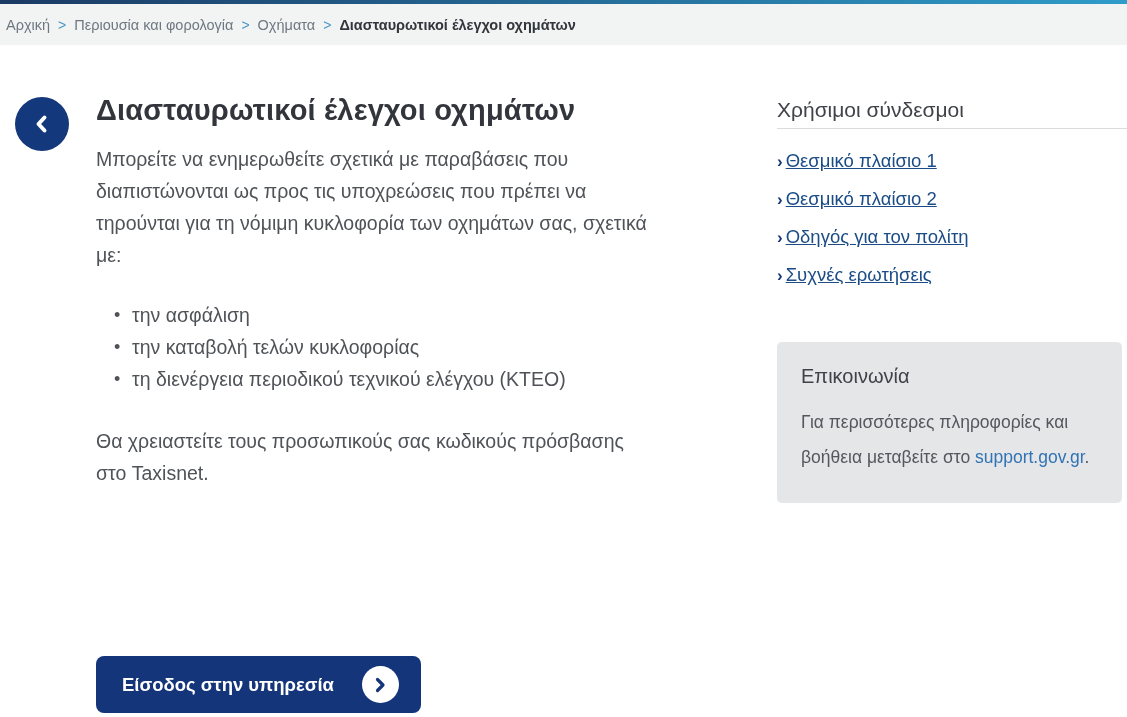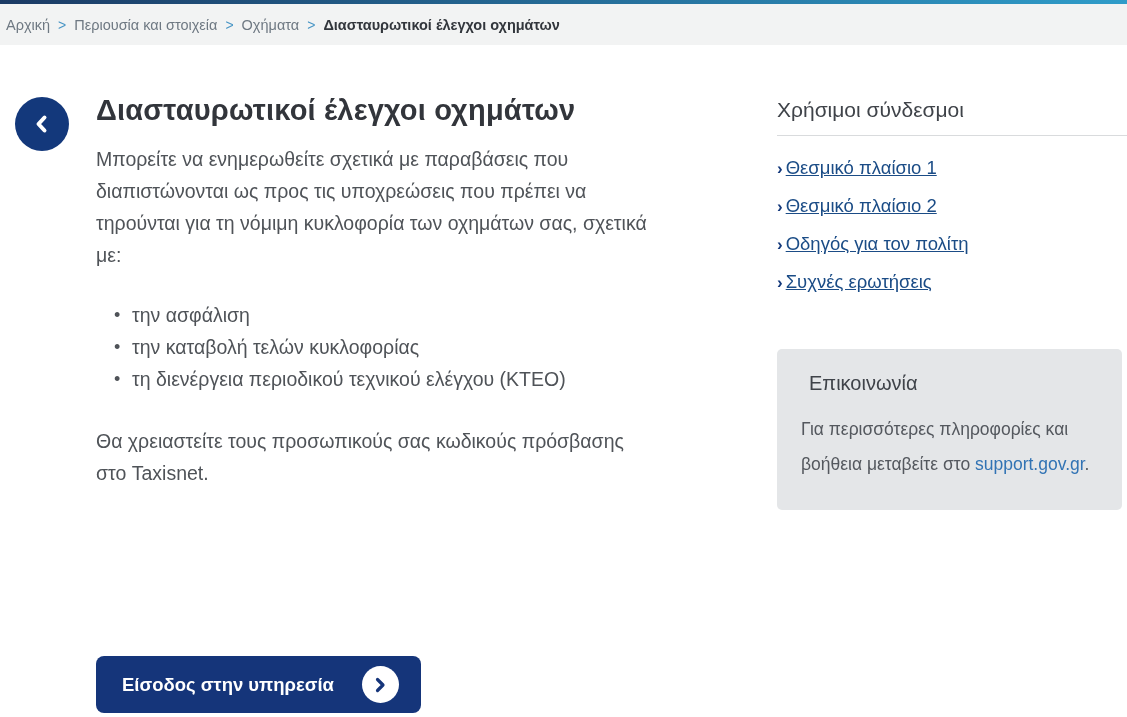--- a/index.html
+++ b/index.html
@@ -135,21 +135,21 @@
   }
 
   
   .sidebar {
     position: absolute;
     left: 777px;
     top: 98px;
     width: 350px;
   }
   .sidebar-title {
-    margin: 0 0 13px 0;
+    margin: 0 0 6px 0;
     font-size: 21px;
     font-weight: 400;
     color: #3f4349;
   }
   .sidebar-divider {
     border: none;
     border-top: 1px solid #d9dbdd;
     margin: 0 0 14px 0;
   }
   .useful-links { display: flex; flex-direction: column; }
@@ -174,21 +174,21 @@
 
   
   .contact-box {
     margin-top: 47px;
     width: 345px;
     background: #e4e6e8;
     border-radius: 5px;
     padding: 23px 24px 28px 24px;
   }
   .contact-title {
-    margin: 0 0 17px 8px;
+    margin: 0 0 17px 0;
     font-size: 20px;
     font-weight: 400;
     color: #3f4349;
   }
   .contact-text {
     margin: 0;
     font-size: 17.5px;
     line-height: 35px;
     color: #54585e;
   }
@@ -199,21 +199,21 @@
   }
 </style>
 </head>
 <body>
 
 <div class="top-accent"></div>
 
 <nav class="breadcrumb-bar">
   <a>Αρχική</a>
   <span class="crumb-sep">&gt;</span>
-  <a>Περιουσία και στοιχεία</a>
+  <a>Περιουσία και φορολογία</a>
   <span class="crumb-sep">&gt;</span>
   <a>Οχήματα</a>
   <span class="crumb-sep">&gt;</span>
   <span class="crumb-current">Διασταυρωτικοί έλεγχοι οχημάτων</span>
 </nav>
 
 <button class="back-btn">
   <span style="display:flex;">
     <svg width="22" height="22" viewBox="0 0 22 22">
       <polyline points="13.5,4.5 7.5,11 13.5,17.5" fill="none" stroke="#ffffff" stroke-width="4" stroke-linecap="round" stroke-linejoin="round"></polyline>

